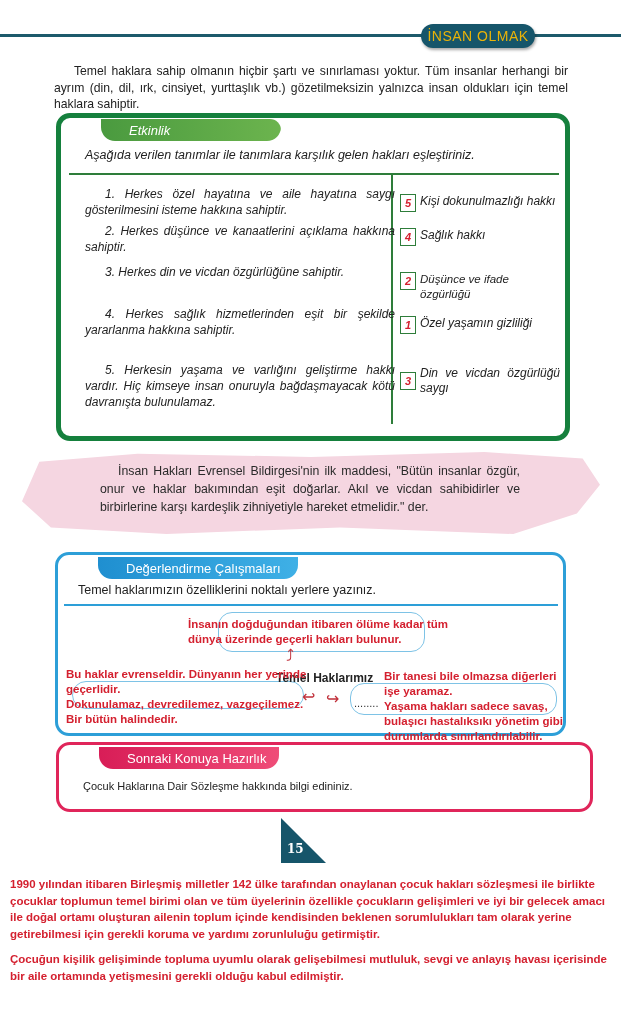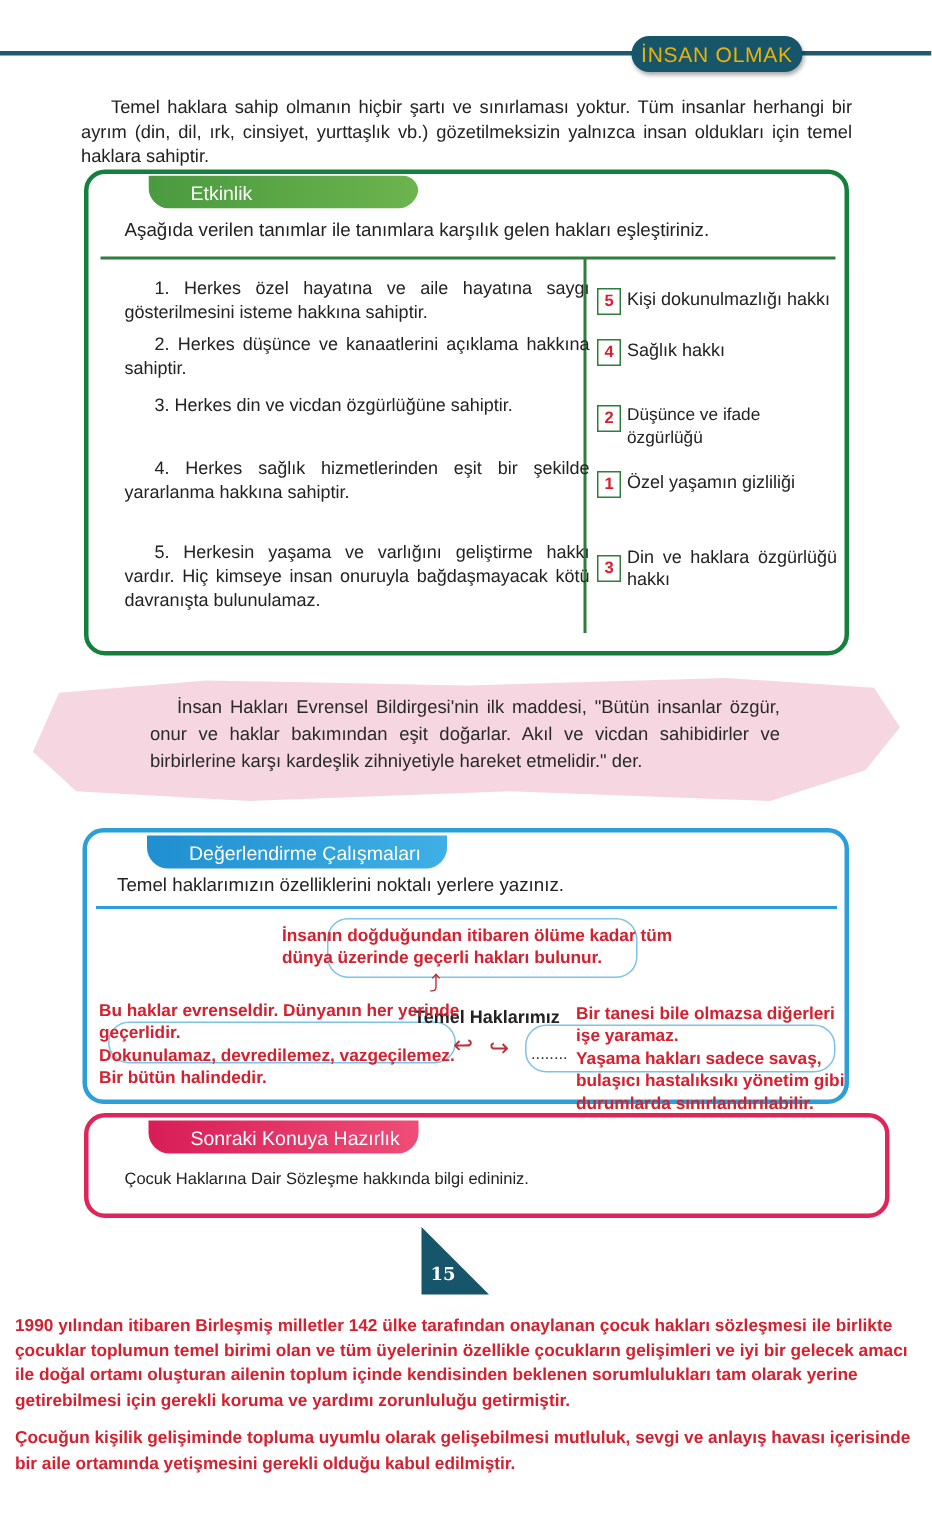--- a/index.html
+++ b/index.html
@@ -10,21 +10,21 @@
     .top-line { position: absolute; left: 0; top: 34px; width: 621px; height: 3px; background: #1d5a6b; }
     .chapter-pill { position: absolute; left: 421px; top: 24px; width: 114px; height: 24px; border-radius: 12px;
       background: #16556a; color: #eab308; font-size: 14px; letter-spacing: 0.5px; display: flex; align-items: center; justify-content: center;
       box-shadow: 1px 2px 3px rgba(0,0,0,0.35); }
 
     .intro { position: absolute; left: 54px; top: 63px; width: 514px; font-size: 12.2px; line-height: 16.5px; text-align: justify; }
     .intro p { margin: 0; text-indent: 20px; }
 
     
     .box { position: absolute; border-radius: 14px; background: #fff; }
-    .etk-box { left: 56px; top: 113px; width: 504px; height: 318px; border: 3px solid #15803d; }
+    .etk-box { left: 56px; top: 113px; width: 504px; height: 318px; border: 5px solid #15803d; font-style: italic; }
     .tab { position: absolute; color: #fff; font-size: 13px; display: flex; align-items: center; padding-left: 28px; box-sizing: border-box; }
     .etk-tab { left: 40px; top: 1px; width: 180px; height: 22px; background: linear-gradient(90deg,#4a9a3f,#6cb44e); border-radius: 0 0 14px 14px; clip-path: inset(0 0 0 0 round 0 14px 14px 14px); }
     .etk-instr { position: absolute; left: 24px; top: 30px; font-size: 12.5px; }
     .etk-hr { position: absolute; left: 8px; top: 55px; width: 490px; height: 1.5px; background: #2e7d3a; }
     .etk-vr { position: absolute; left: 330px; top: 56px; width: 1.5px; height: 250px; background: #2e7d3a; }
     .def { position: absolute; left: 24px; width: 310px; font-size: 12px; line-height: 16px; text-align: justify; }
     .def .indent { padding-left: 20px; }
     .right-item { position: absolute; left: 339px; width: 160px; display: flex; align-items: flex-start; font-size: 12px; line-height: 15px; }
     .numbox { flex: 0 0 auto; width: 14px; height: 16px; border: 1px solid #2e7d3a; color: #d4202f; font-weight: bold; font-size: 11px;
       display: flex; align-items: center; justify-content: center; margin-right: 4px; background: #fff; }
@@ -91,21 +91,21 @@
   <div class="right-item" style="top:154px">
     <span class="numbox">2</span>
     <span style="font-size:11.5px">Düşünce ve ifade özgürlüğü</span>
   </div>
   <div class="right-item" style="top:198px">
     <span class="numbox">1</span>
     <span>Özel yaşamın gizliliği</span>
   </div>
   <div class="right-item" style="top:248px; align-items:center">
     <span class="numbox">3</span>
-    <span style="text-align:justify;width:140px">Din ve haklara özgürlüğü hakkı</span>
+    <span style="text-align:justify;width:140px">Din ve vicdan özgürlüğü saygı</span>
   </div>
 </div>
 
 <div class="quote-bg"></div>
 <div class="quote">
   <p>İnsan Hakları Evrensel Bildirgesi'nin ilk maddesi, "Bütün insanlar özgür, onur ve haklar bakımından eşit doğarlar. Akıl ve vicdan sahibidirler ve birbirlerine karşı kardeşlik zihniyetiyle hareket etmelidir." der.</p>
 </div>
 
 <div class="box deg-box">
   <div class="tab deg-tab">Değerlendirme Çalışmaları</div>

